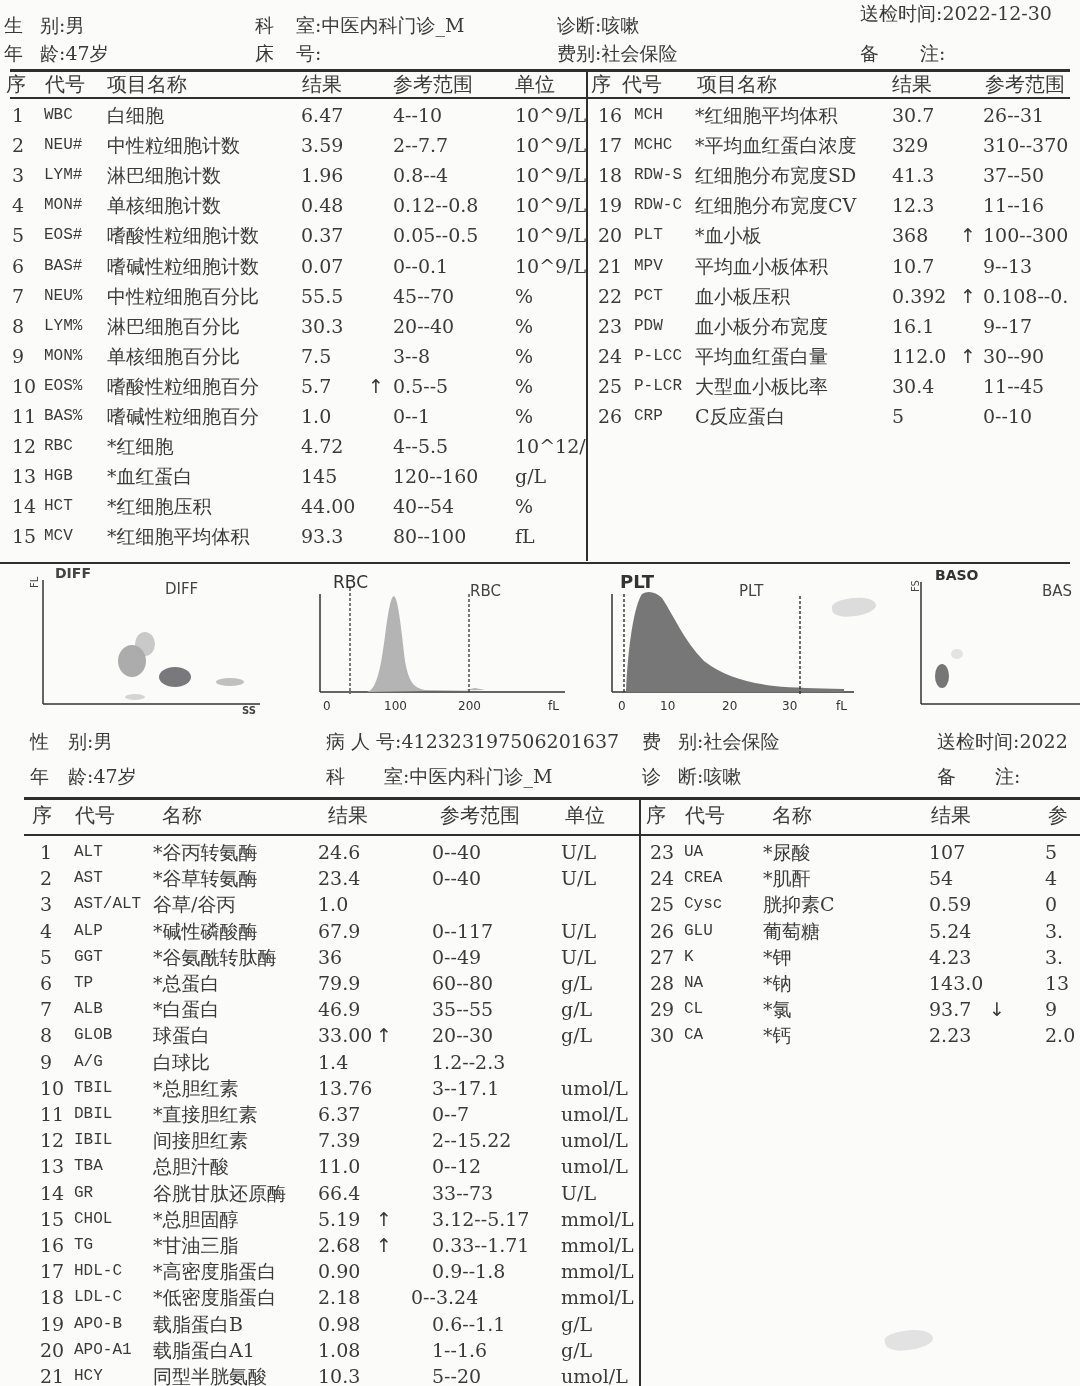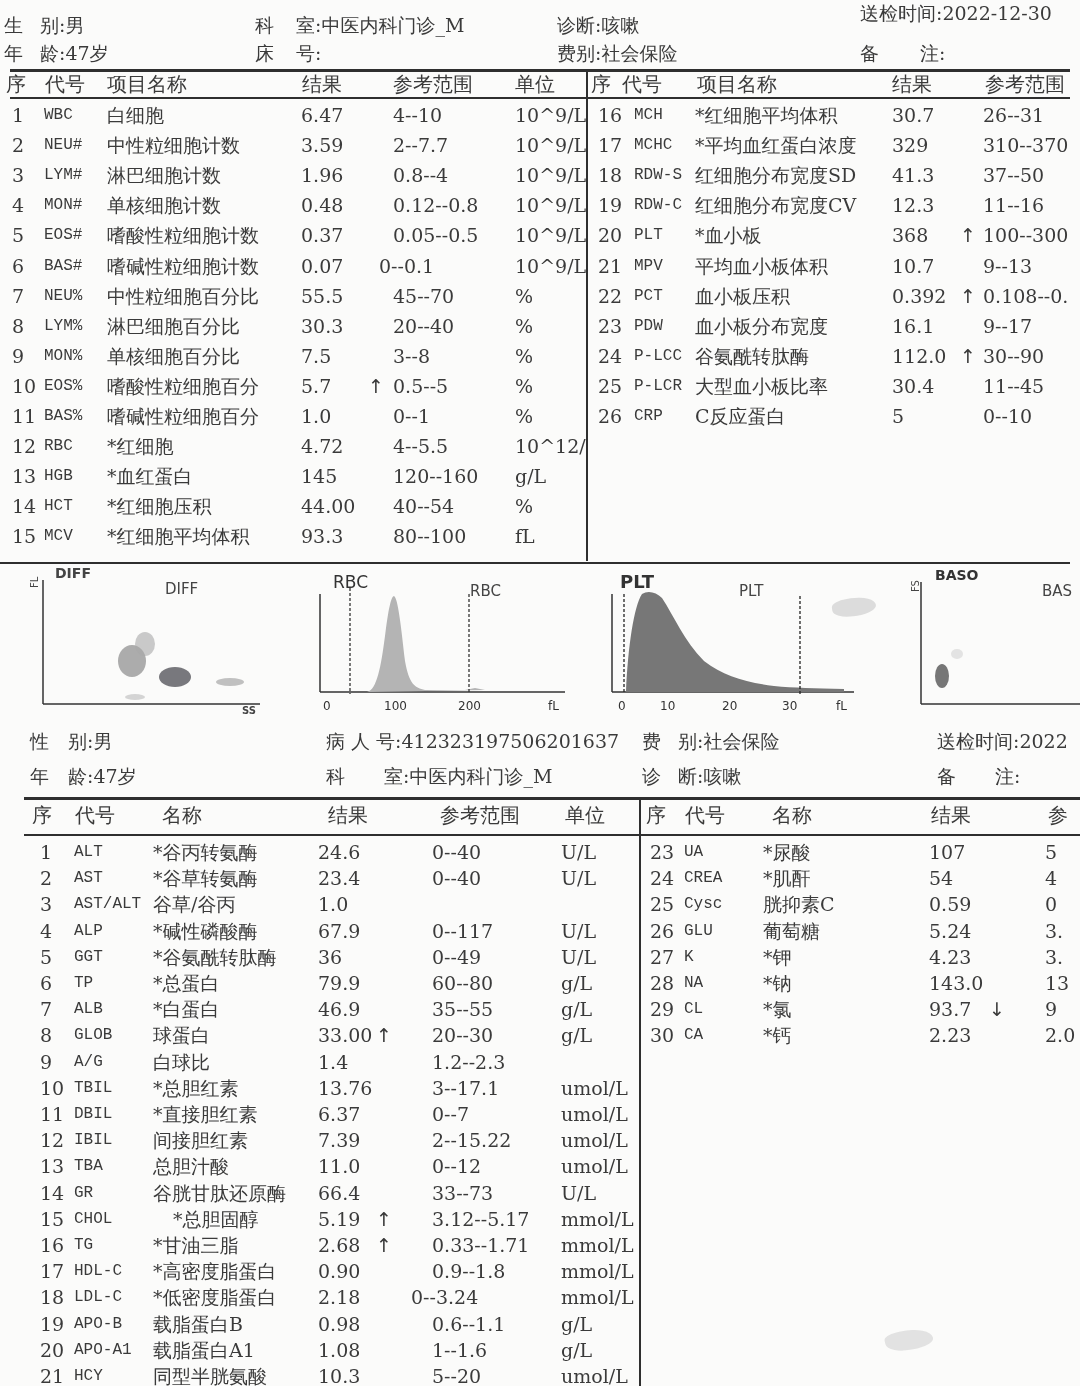--- a/index.html
+++ b/index.html
@@ -102,21 +102,21 @@
       <span class="flag" style="left: 368px;"></span>
       <span style="left: 393px;">0.05--0.5</span>
       <span style="left: 515px;">10^9/L</span>
     </div>
     <div class="row" style="left: 0px; top: 252.5px; width: 1080px;">
       <span style="left: 12px;">6</span>
       <span class="code" style="left: 44px;">BAS#</span>
       <span style="left: 107px;">嗜碱性粒细胞计数</span>
       <span style="left: 301px;">0.07</span>
       <span class="flag" style="left: 368px;"></span>
-      <span style="left: 379px;">0--0.1</span>
+      <span style="left: 393px;">0--0.1</span>
       <span style="left: 515px;">10^9/L</span>
     </div>
     <div class="row" style="left: 0px; top: 282.6px; width: 1080px;">
       <span style="left: 12px;">7</span>
       <span class="code" style="left: 44px;">NEU%</span>
       <span style="left: 107px;">中性粒细胞百分比</span>
       <span style="left: 301px;">55.5</span>
       <span class="flag" style="left: 368px;"></span>
       <span style="left: 393px;">45--70</span>
       <span style="left: 515px;">%</span>
@@ -255,21 +255,21 @@
       <span style="left: 598px;">23</span>
       <span class="code" style="left: 634px;">PDW</span>
       <span style="left: 695px;">血小板分布宽度</span>
       <span style="left: 892px;">16.1</span>
       <span class="flag" style="left: 960px;"></span>
       <span style="left: 983px;">9--17</span>
     </div>
     <div class="row" style="left: 0px; top: 342.8px; width: 1080px;">
       <span style="left: 598px;">24</span>
       <span class="code" style="left: 634px;">P-LCC</span>
-      <span style="left: 695px;">谷氨酰转肽酶</span>
+      <span style="left: 695px;">平均血红蛋白量</span>
       <span style="left: 892px;">112.0</span>
       <span class="flag" style="left: 960px;">↑</span>
       <span style="left: 983px;">30--90</span>
     </div>
     <div class="row" style="left: 0px; top: 372.9px; width: 1080px;">
       <span style="left: 598px;">25</span>
       <span class="code" style="left: 634px;">P-LCR</span>
       <span style="left: 695px;">大型血小板比率</span>
       <span style="left: 892px;">30.4</span>
       <span class="flag" style="left: 960px;"></span>
@@ -503,21 +503,21 @@
       <span class="code" style="left: 74px;">GR</span>
       <span style="left: 153px;">谷胱甘肽还原酶</span>
       <span style="left: 318px;">66.4</span>
       <span class="flag" style="left: 376px;"></span>
       <span style="left: 432px;">33--73</span>
       <span style="left: 561px;">U/L</span>
     </div>
     <div class="row" style="left: 0px; top: 1205.8px; width: 1080px;">
       <span style="left: 40px;">15</span>
       <span class="code" style="left: 74px;">CHOL</span>
-      <span style="left: 153px; margin-left: 20px;">*总胆固醇</span>
+      <span style="left: 153px;">*总胆固醇</span>
       <span style="left: 318px;">5.19</span>
       <span class="flag" style="left: 376px;">↑</span>
       <span style="left: 432px;">3.12--5.17</span>
       <span style="left: 561px;">mmol/L</span>
     </div>
     <div class="row" style="left: 0px; top: 1232px; width: 1080px;">
       <span style="left: 40px;">16</span>
       <span class="code" style="left: 74px;">TG</span>
       <span style="left: 153px;">*甘油三脂</span>
       <span style="left: 318px;">2.68</span>

